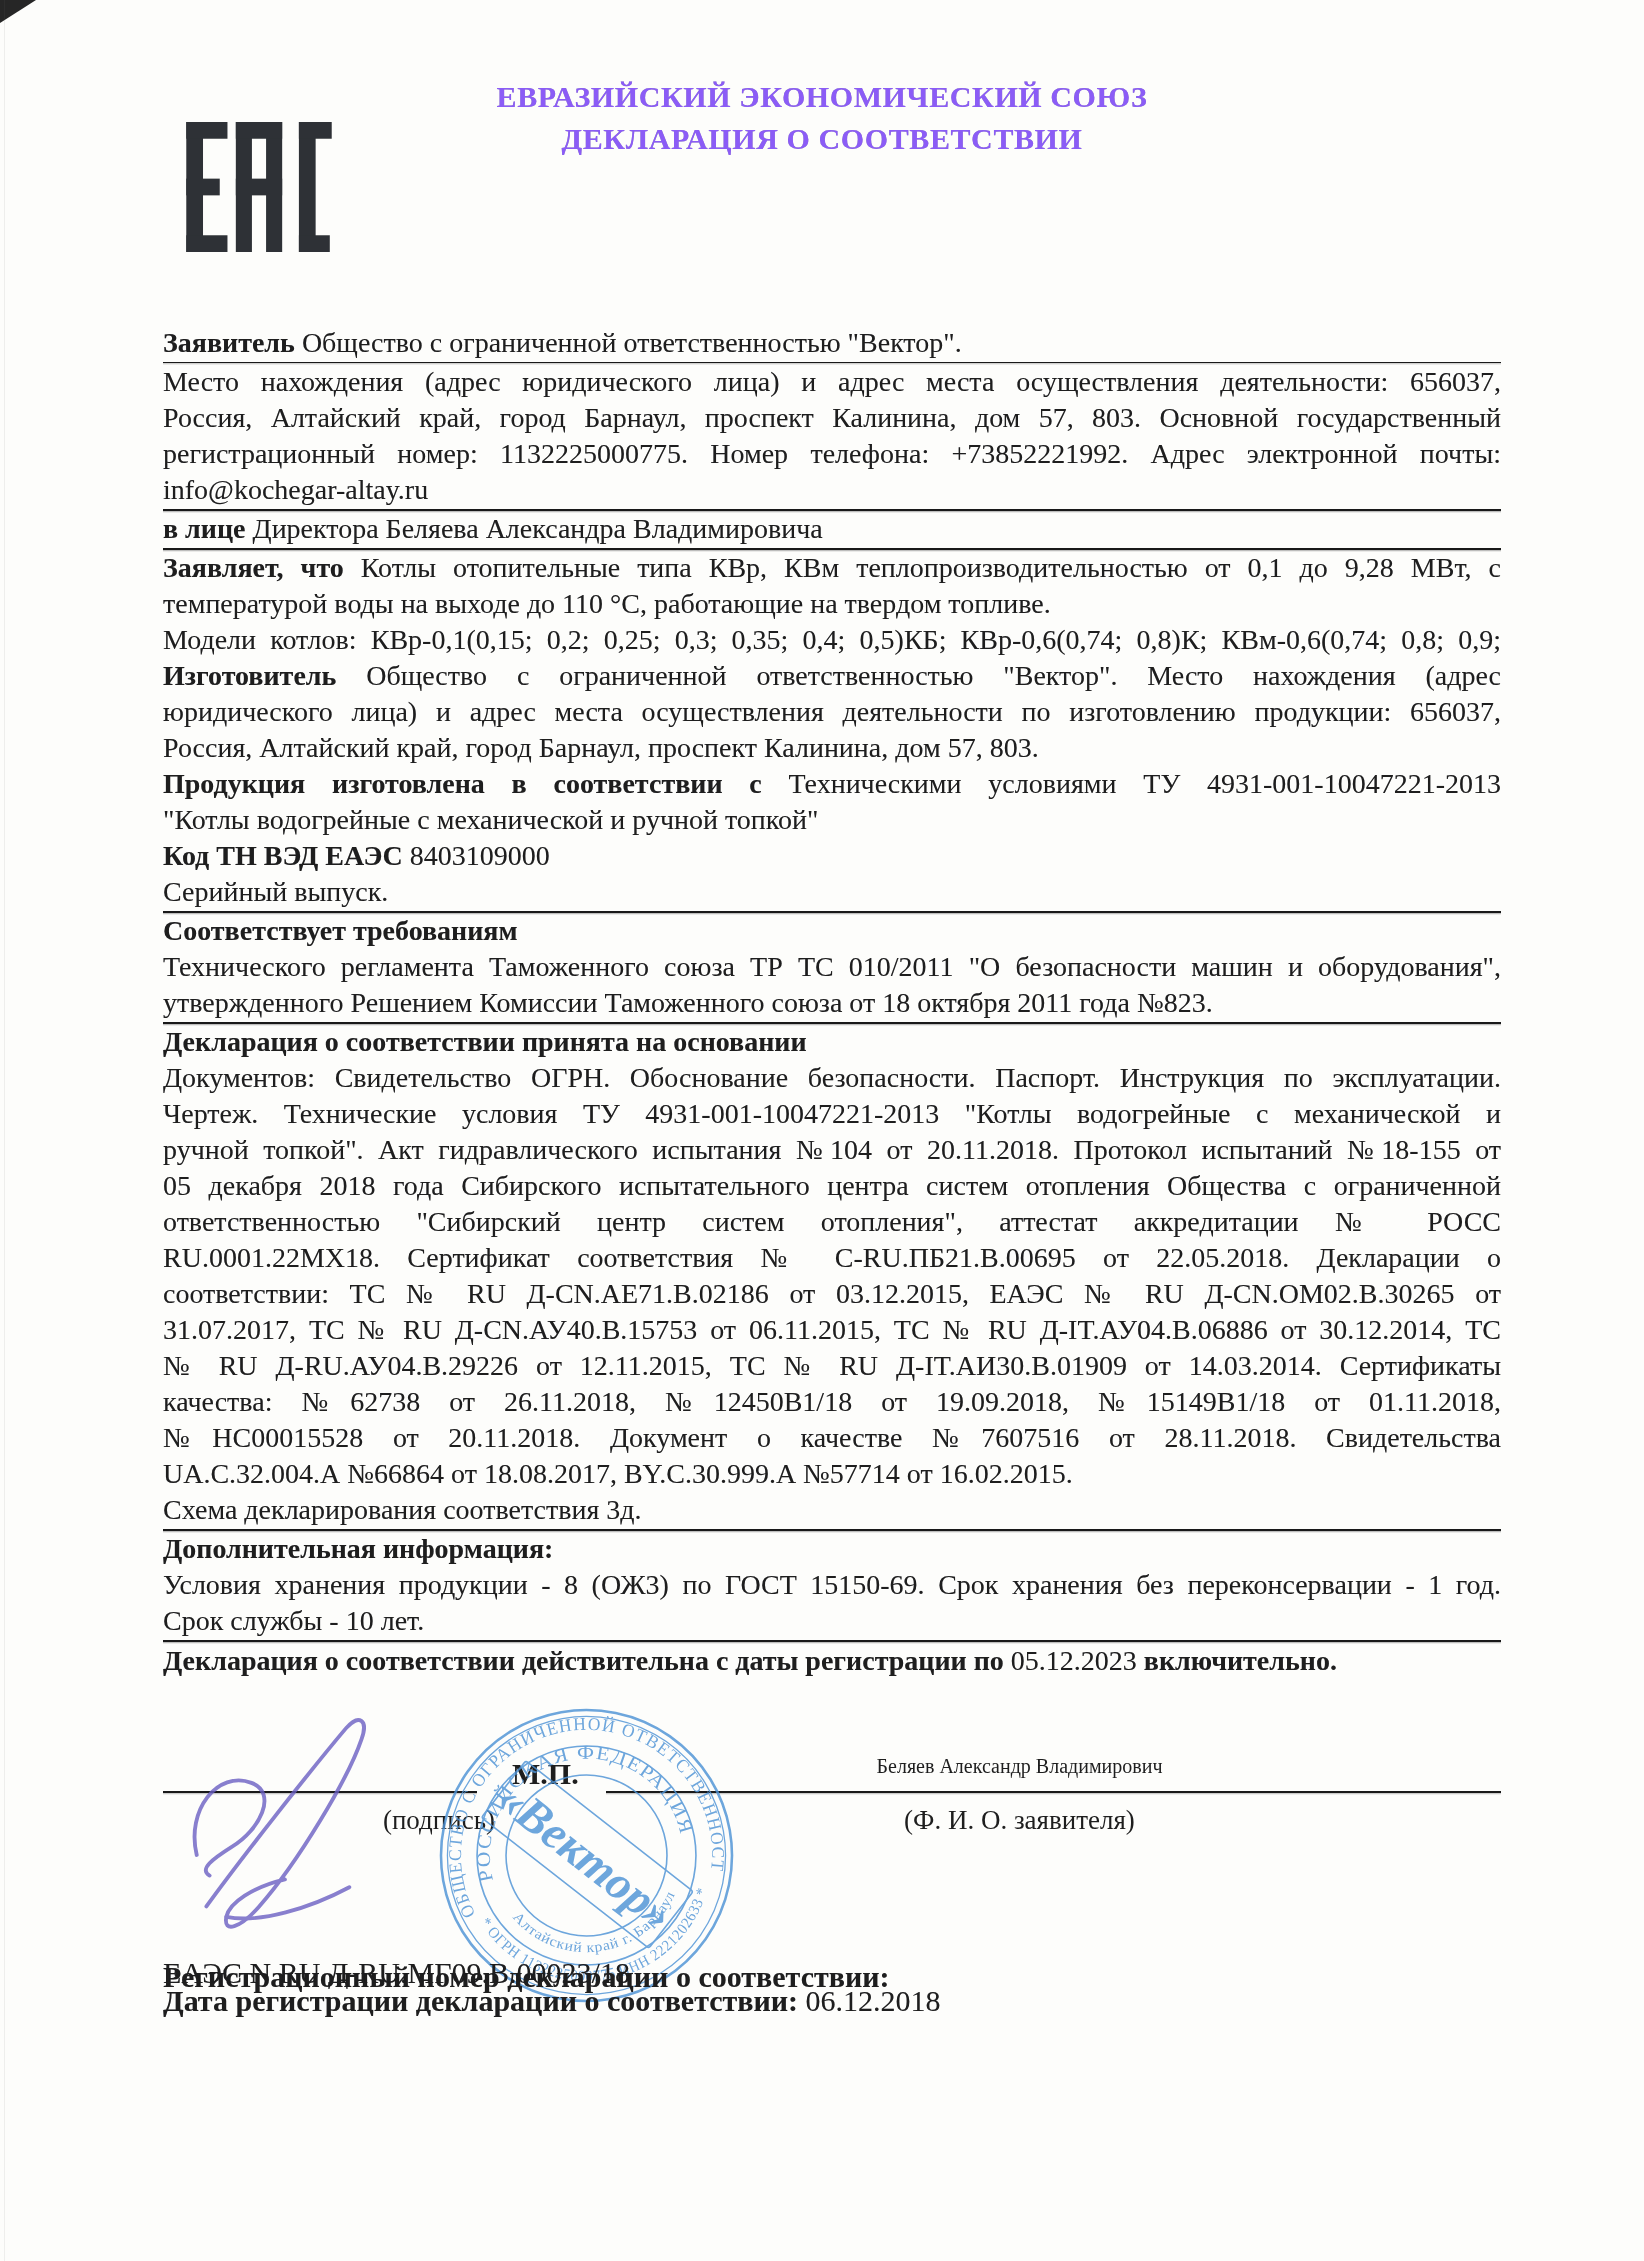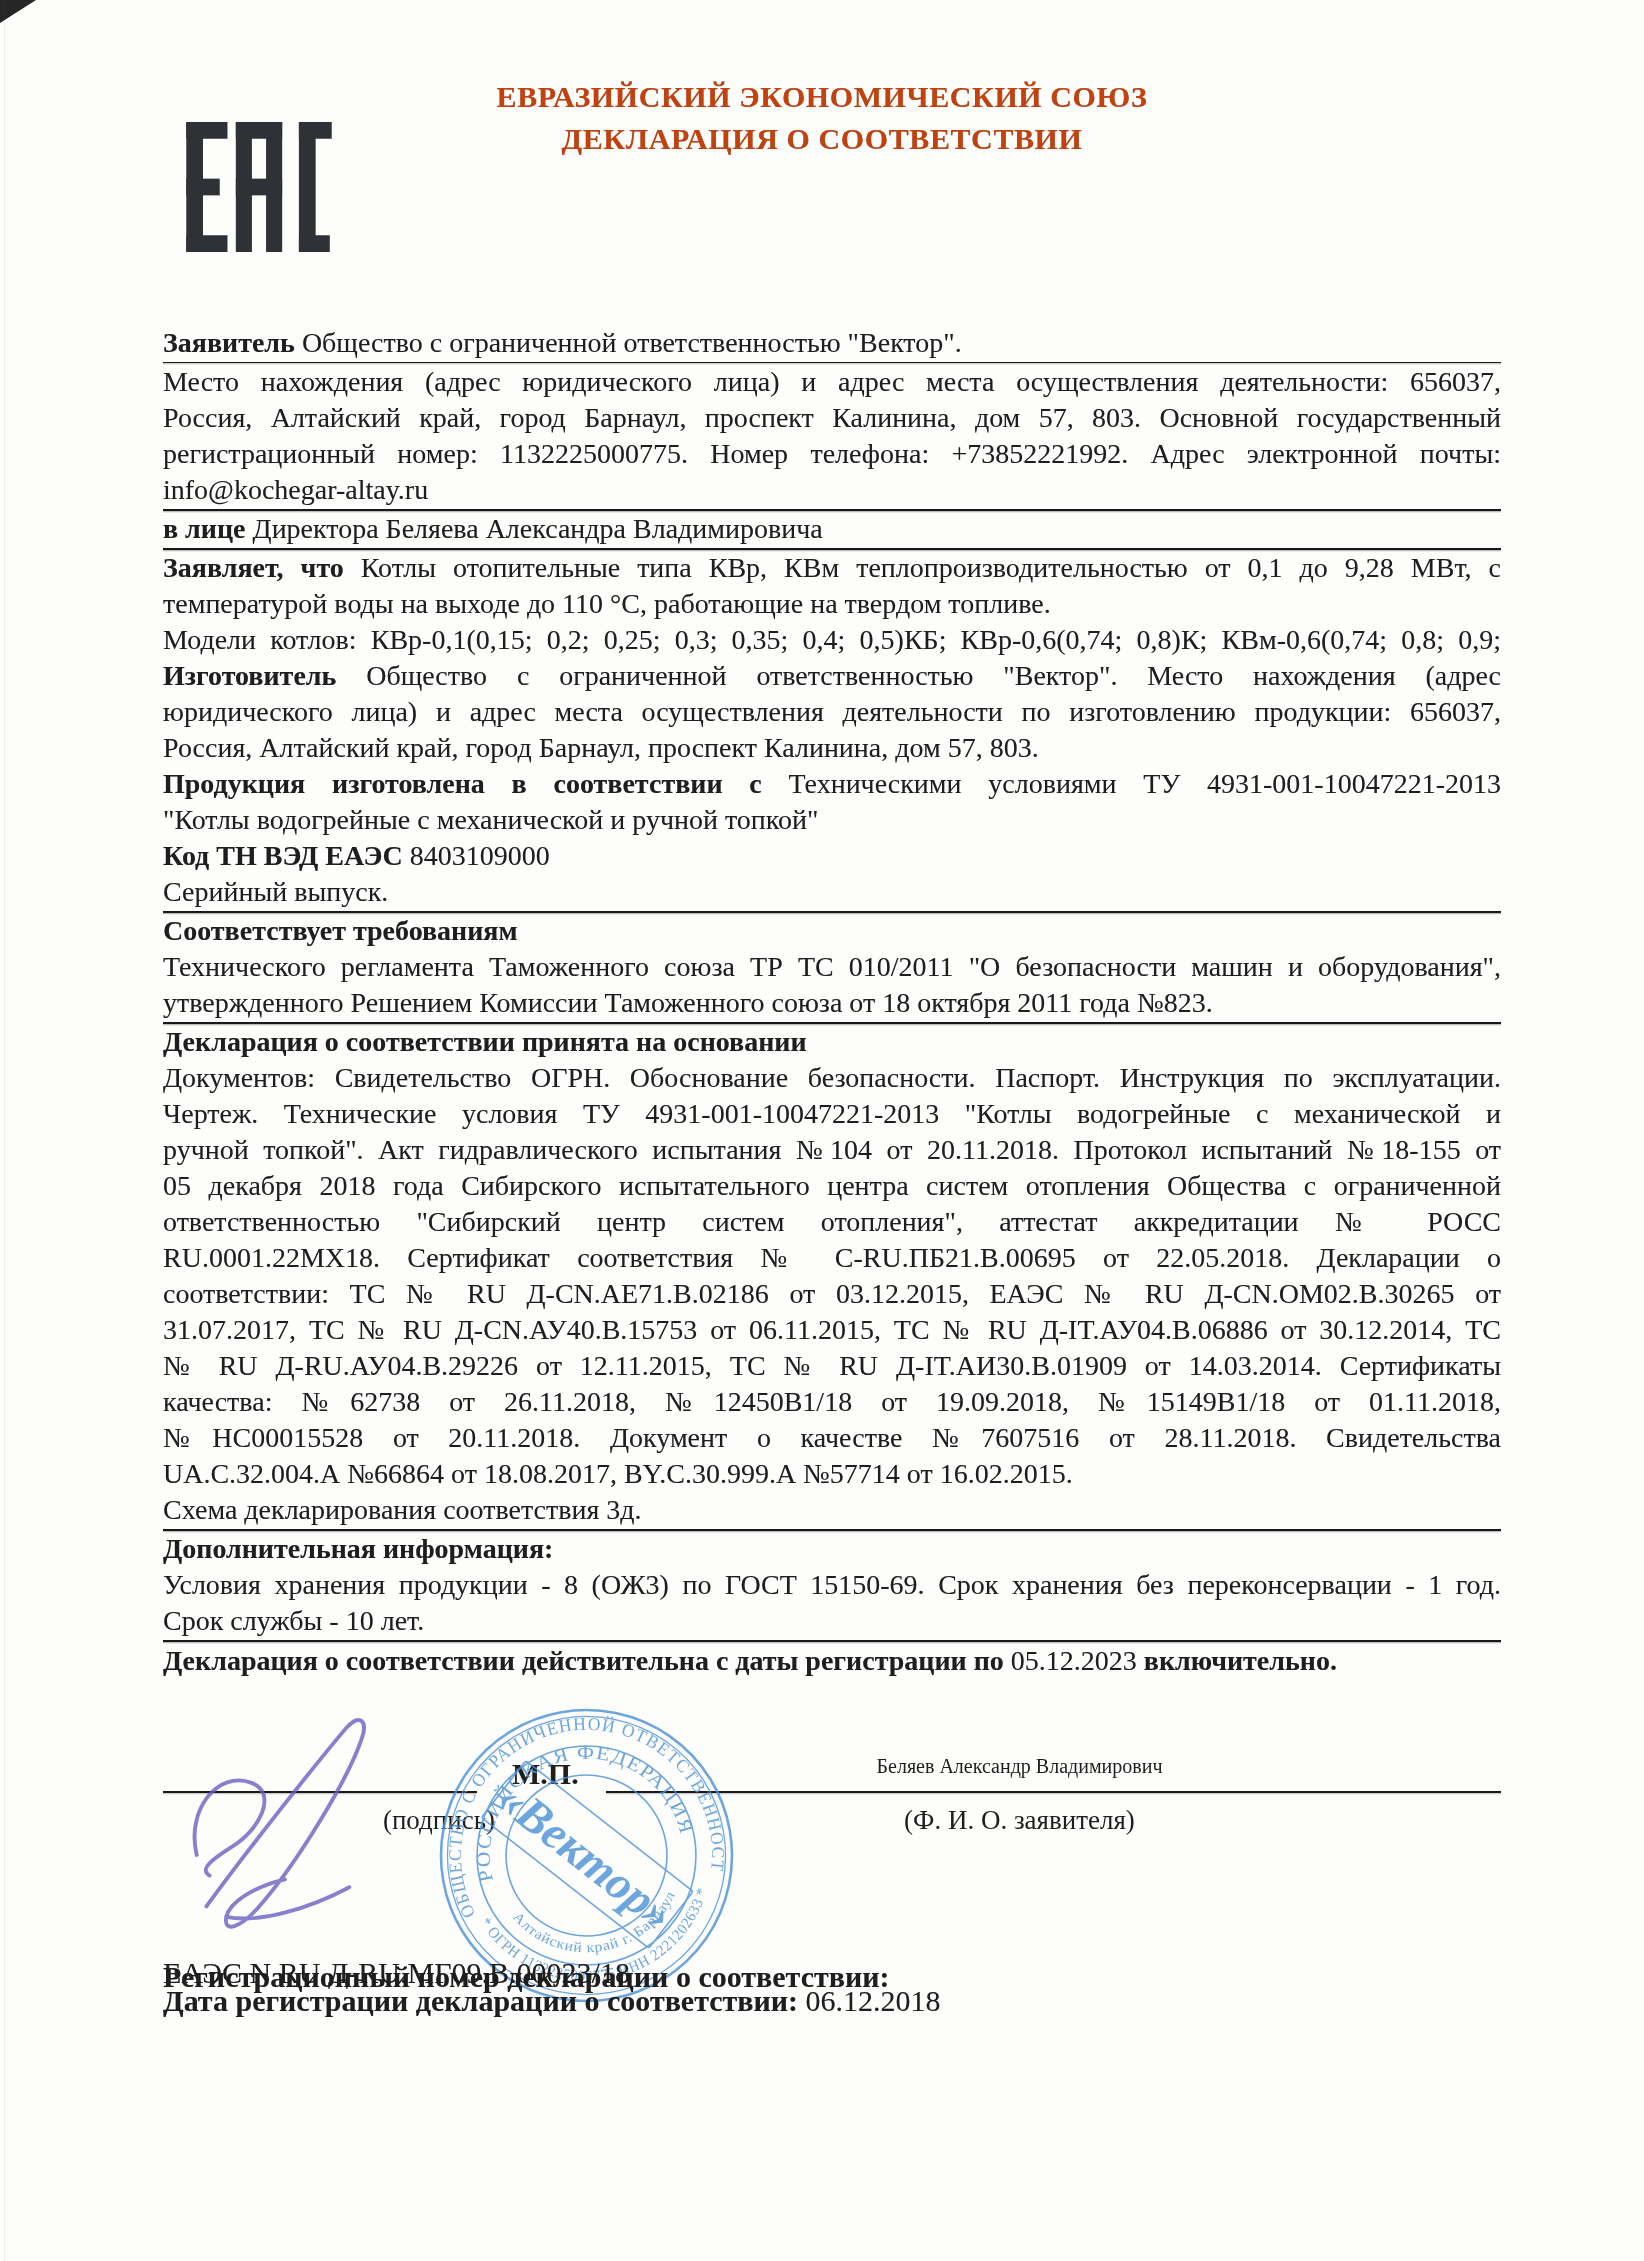--- a/index.html
+++ b/index.html
@@ -6,21 +6,21 @@
   .page{
     position:relative;width:1644px;height:2261px;margin:0 auto;
     background:#fdfdfb;overflow:hidden;
     font-family:"Liberation Serif",serif;color:#1e1e1e;
   }
   .corner-wedge{position:absolute;left:0;top:0;width:36px;height:23px;background:#262626;
     clip-path:polygon(0 0,100% 0,0 100%);}
   .left-scan-edge{position:absolute;left:3.9px;top:0;width:1.3px;height:100%;background:rgba(110,110,110,.10);}
 
   .title{position:absolute;left:0;width:100%;text-align:center;font-weight:bold;
-    font-size:30px;letter-spacing:0.6px;color:#c2410c;text-shadow:0 0 0.6px rgba(20,20,40,.35);}
+    font-size:30px;letter-spacing:0.6px;color:#8b5cf6;text-shadow:0 0 0.6px rgba(20,20,40,.35);}
   .title1{top:80px;}
   .title2{top:122px;}
 
   .eac-logo{position:absolute;left:186px;top:122px;}
 
   .doc{position:absolute;left:163px;top:325px;width:1338px;
     font-size:28px;line-height:36px;text-shadow:0 0 0.6px rgba(10,10,30,.28);}
   .ln{white-space:nowrap;text-align:justify;text-align-last:justify;}
   .ln.last{text-align-last:auto;white-space:normal;}
   .b{font-weight:bold;}

